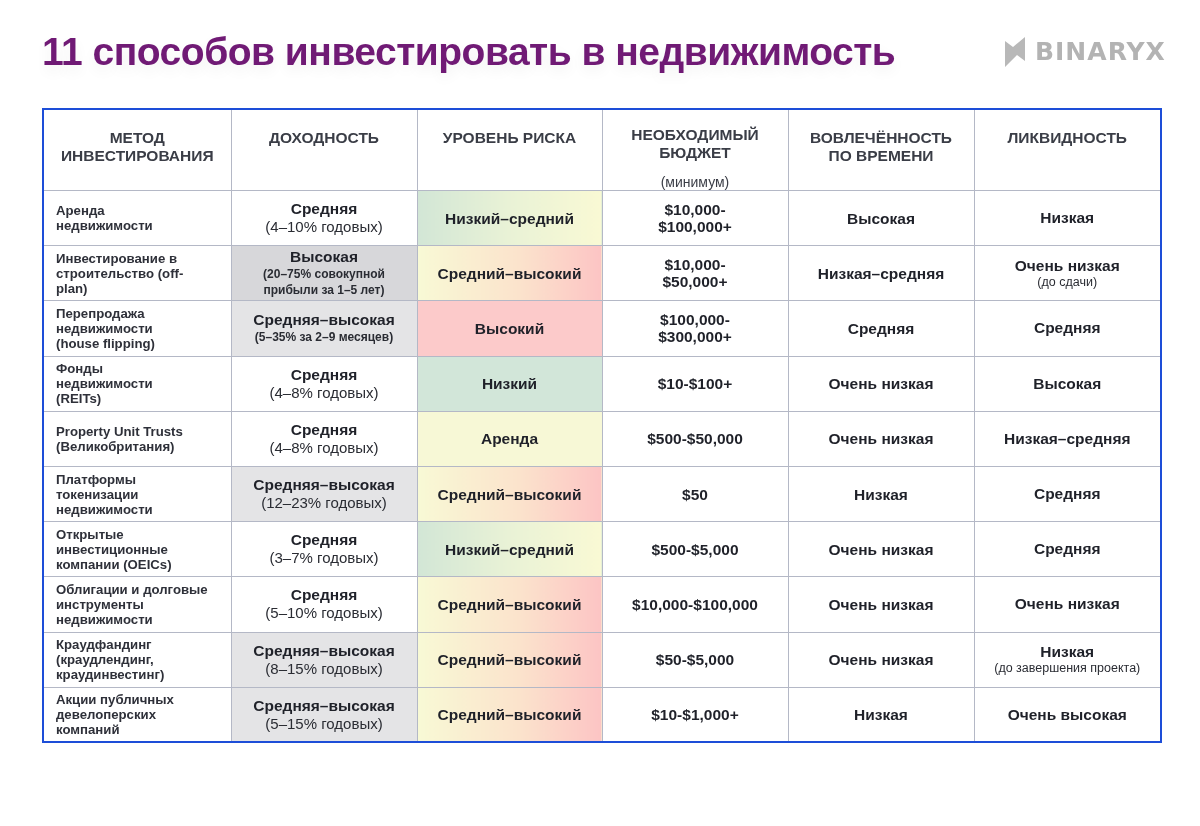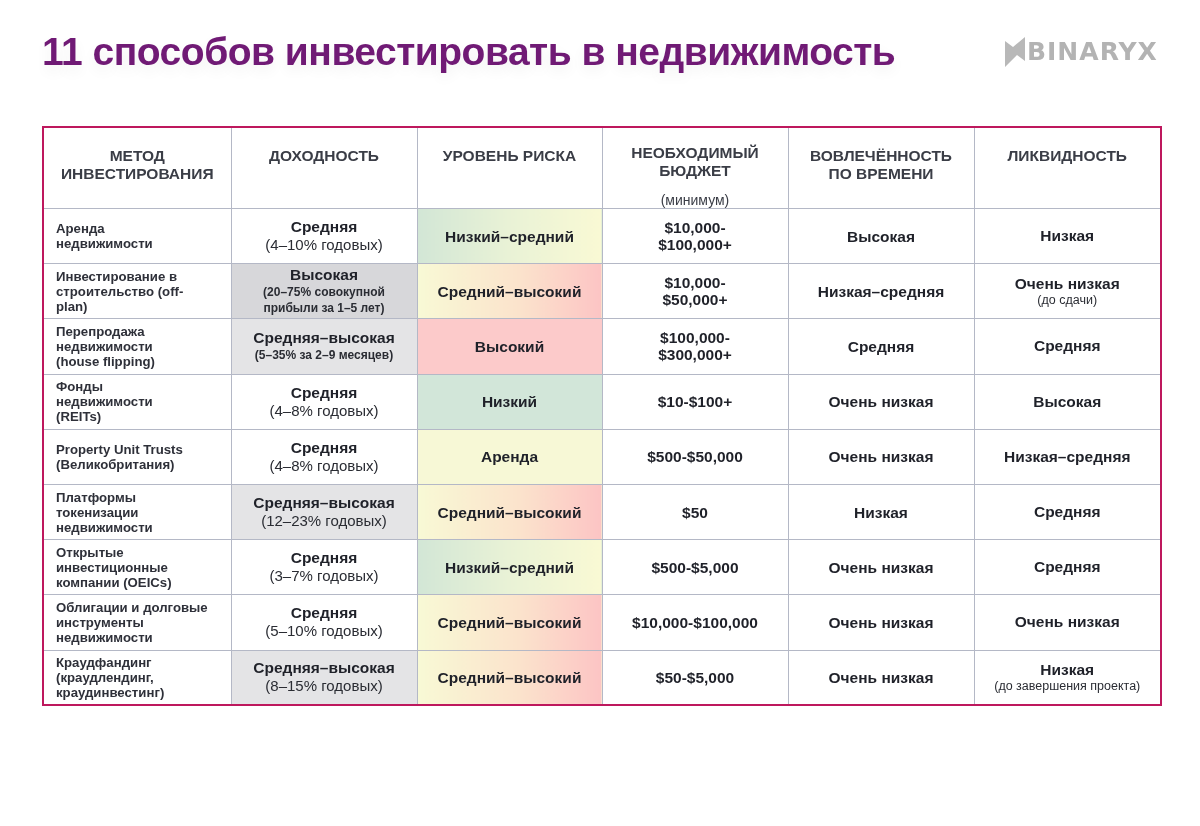--- a/index.html
+++ b/index.html
@@ -7,33 +7,33 @@
     body { font-family: "Liberation Sans", "DejaVu Sans", sans-serif; color: #1f2129; position: relative; }
 
     .title {
       position: absolute; left: 42px; top: 30px;
       font-size: 39px; font-weight: 700; color: #701a75;
       letter-spacing: -0.5px;
       text-shadow: 0 6px 14px rgba(0,0,0,0.06);
     }
     .logo {
       position: absolute; left: 1003px; top: 33px; height: 36px;
-      display: flex; align-items: center; 
+      display: flex; align-items: center; gap: 8px;
     }
     .logo svg { display: block; }
     .logo-text {
       font-size: 25px; font-weight: 700; color: #b3b3b3; letter-spacing: 1px;
       font-family: "DejaVu Sans", sans-serif;
     }
 
     table.grid {
-      position: absolute; left: 42px; top: 126px;
+      position: absolute; left: 42px; top: 108px;
       width: 1118px; border-collapse: collapse;
       table-layout: fixed;
-      border: 2px solid #be185d;
+      border: 2px solid #1d4ed8;
     }
     table.grid th, table.grid td {
       border: 1.5px solid #b4b8c6;
       text-align: center; vertical-align: middle;
     }
     table.grid th {
       height: 78px; font-size: 15.5px; font-weight: 700; color: #3a3d46;
       line-height: 18px; vertical-align: top; padding-top: 19px;
       text-transform: uppercase;
     }
@@ -217,14 +217,27 @@
         </td>
       <td class="risk-midhigh">Средний–высокий</td>
       <td>$50-$5,000</td>
       <td>Очень низкая</td>
       <td>
           <span class="main">Низкая</span>
           <span class="note tiny">(до завершения проекта)</span>
         </td>
     </tr>
 
+    <tr>
+      <td class="method" style="padding-right:30px">Акции публичных девелоперских компаний</td>
+      <td class="yield-gray">
+          <span class="main">Средняя–высокая</span>
+          <span class="note">(5–15% годовых)</span>
+        </td>
+      <td class="risk-midhigh">Средний–высокий</td>
+      <td>$10-$1,000+</td>
+      <td>Низкая</td>
+      <td>
+          <span class="main">Очень высокая</span>
+        </td>
+    </tr>
   </tbody>
 </table>
 
 </body></html>

